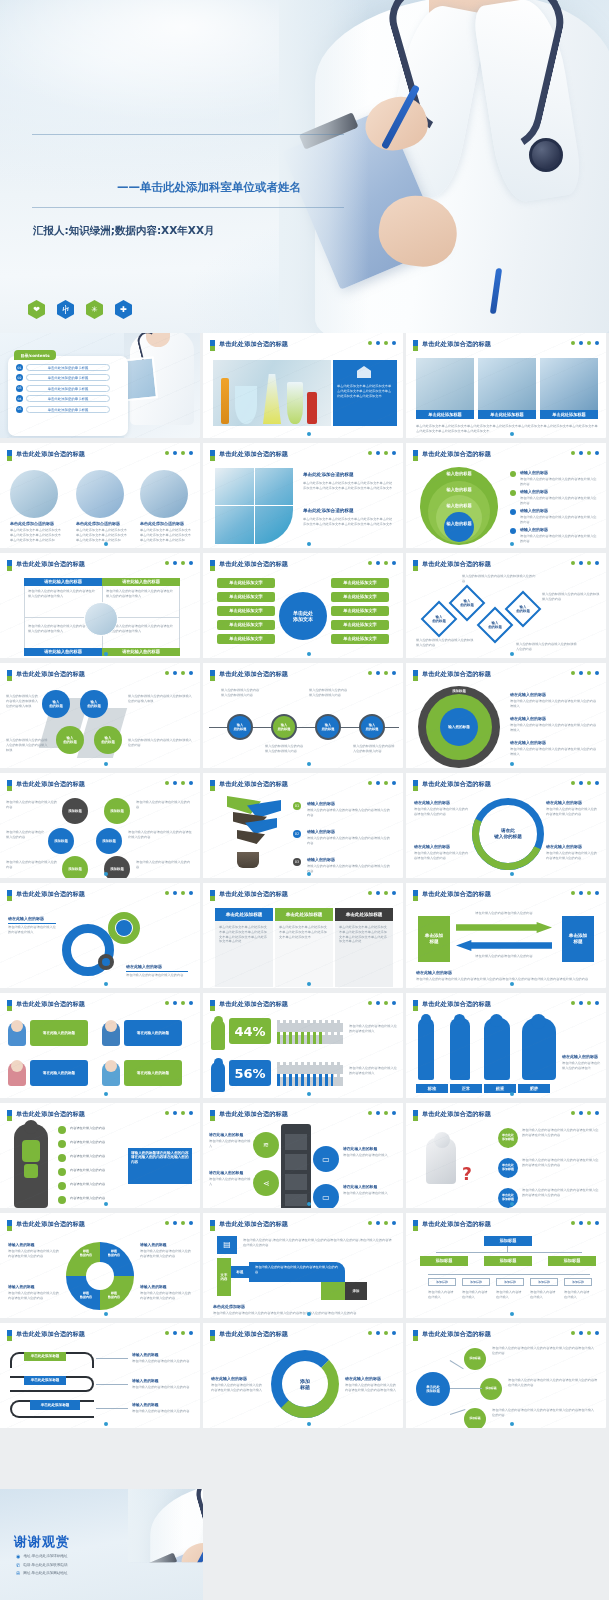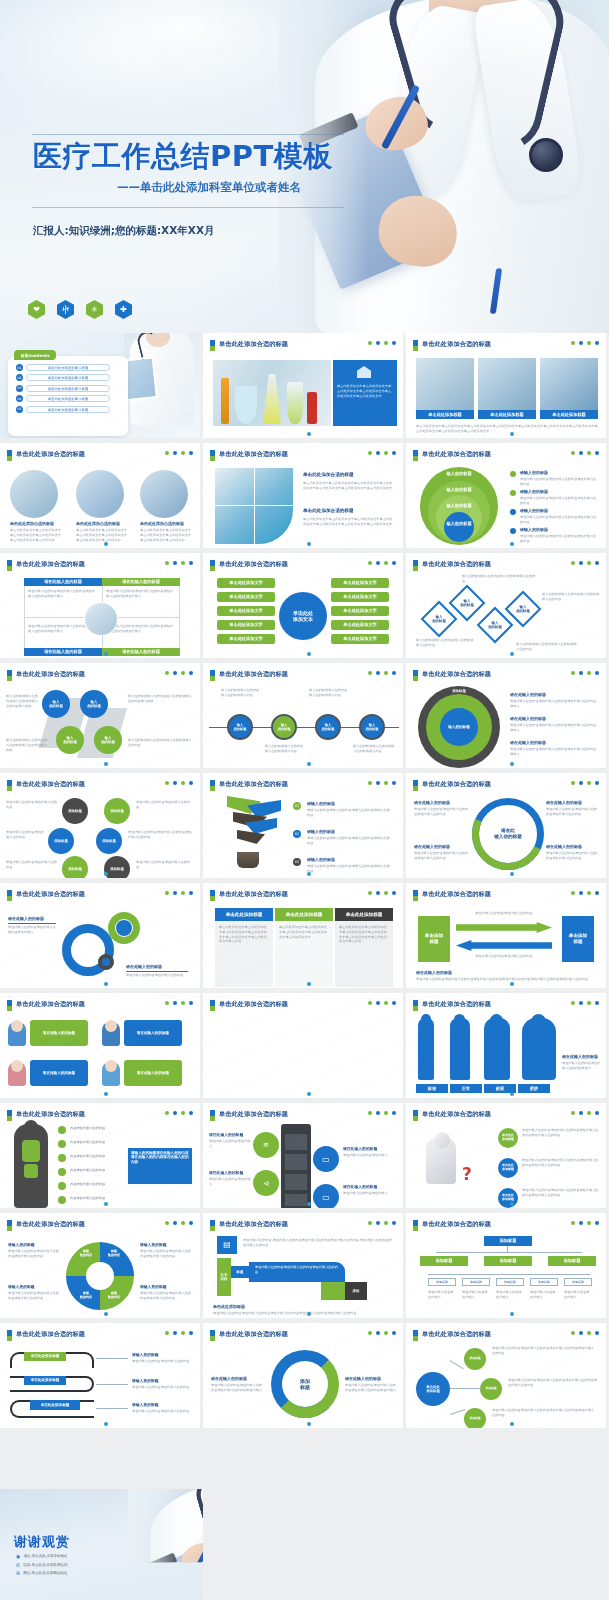--- a/index.html
+++ b/index.html
@@ -218,24 +218,23 @@
       <div class="clipboard"></div>
       <div class="doc-hand-up"></div>
       <div class="doc-hand-low"></div>
       <div class="doc-pen"></div>
       <div class="doc-pen2"></div>
       <div class="doc-fade-left"></div>
     </div>
 
     <div class="cover-text">
       <div class="rule rule-top"></div>
-      <div class="cover-title">医疗工作总结PPT模板</div>
       <div class="cover-sub">——单击此处添加科室单位或者姓名</div>
       <div class="rule rule-bot"></div>
-      <div class="cover-meta">汇报人:知识绿洲;您的标题:XX年XX月</div>
+      <div class="cover-meta">汇报人:知识绿洲;数据内容:XX年XX月</div>
 
       <div class="cover-icons">
         <div class="hexicon hex-g">❤</div>
         <div class="hexicon hex-b">ⴕ</div>
         <div class="hexicon hex-g">✳</div>
         <div class="hexicon hex-b">✚</div>
       </div>
     </div>
   </div>
 
@@ -774,20 +773,34 @@
 
     <div class="slide">
       <div class="shd-bar"></div>
       <div class="shd-title">单击此处添加合适的标题</div>
       <div class="shd-dots">
           <i class="d-g"></i>
           <i class="d-b"></i>
           <i class="d-g"></i>
           <i class="d-b"></i>
         </div>
+      <div class="body">
+        <div style="position:absolute;left:8px;top:8px;width:14px;height:30px;background:#7cb73a;border-radius:6px 6px 2px 2px;"></div>
+        <div style="position:absolute;left:11px;top:4px;width:9px;height:9px;border-radius:50%;background:#7cb73a;"></div>
+        <div class="pct" style="left:26px;top:6px;width:42px;height:26px;background:#7cb73a;">44%</div>
+        <div style="position:absolute;left:8px;top:50px;width:14px;height:30px;background:#1a73c8;border-radius:6px 6px 2px 2px;"></div>
+        <div style="position:absolute;left:11px;top:46px;width:9px;height:9px;border-radius:50%;background:#1a73c8;"></div>
+        <div class="pct" style="left:26px;top:48px;width:42px;height:26px;background:#1a73c8;">56%</div>
+        <div style="position:absolute;left:74px;top:8px;width:66px;height:24px;background:repeating-linear-gradient(90deg,#c9cfd4 0 3px,transparent 3px 6px),repeating-linear-gradient(0deg,#c9cfd4 0 9px,transparent 9px 12px);"></div>
+        <div style="position:absolute;left:74px;top:20px;width:46px;height:12px;background:repeating-linear-gradient(90deg,#7cb73a 0 3px,transparent 3px 6px);"></div>
+        <div style="position:absolute;left:74px;top:50px;width:66px;height:24px;background:repeating-linear-gradient(90deg,#c9cfd4 0 3px,transparent 3px 6px),repeating-linear-gradient(0deg,#c9cfd4 0 9px,transparent 9px 12px);"></div>
+        <div style="position:absolute;left:74px;top:62px;width:56px;height:12px;background:repeating-linear-gradient(90deg,#1a73c8 0 3px,transparent 3px 6px);"></div>
+        <div class="mini-p" style="left:146px;top:12px;width:48px;">请在此输入您的内容请在此输入您的内容请在此输入</div>
+        <div class="mini-p" style="left:146px;top:54px;width:48px;">请在此输入您的内容请在此输入您的内容请在此输入</div>
+      </div>
       <div class="pagedot"></div>
         <div class="wm"></div>
     </div>
 
     <div class="slide">
       <div class="shd-bar"></div>
       <div class="shd-title">单击此处添加合适的标题</div>
       <div class="shd-dots">
           <i class="d-g"></i>
           <i class="d-b"></i>

